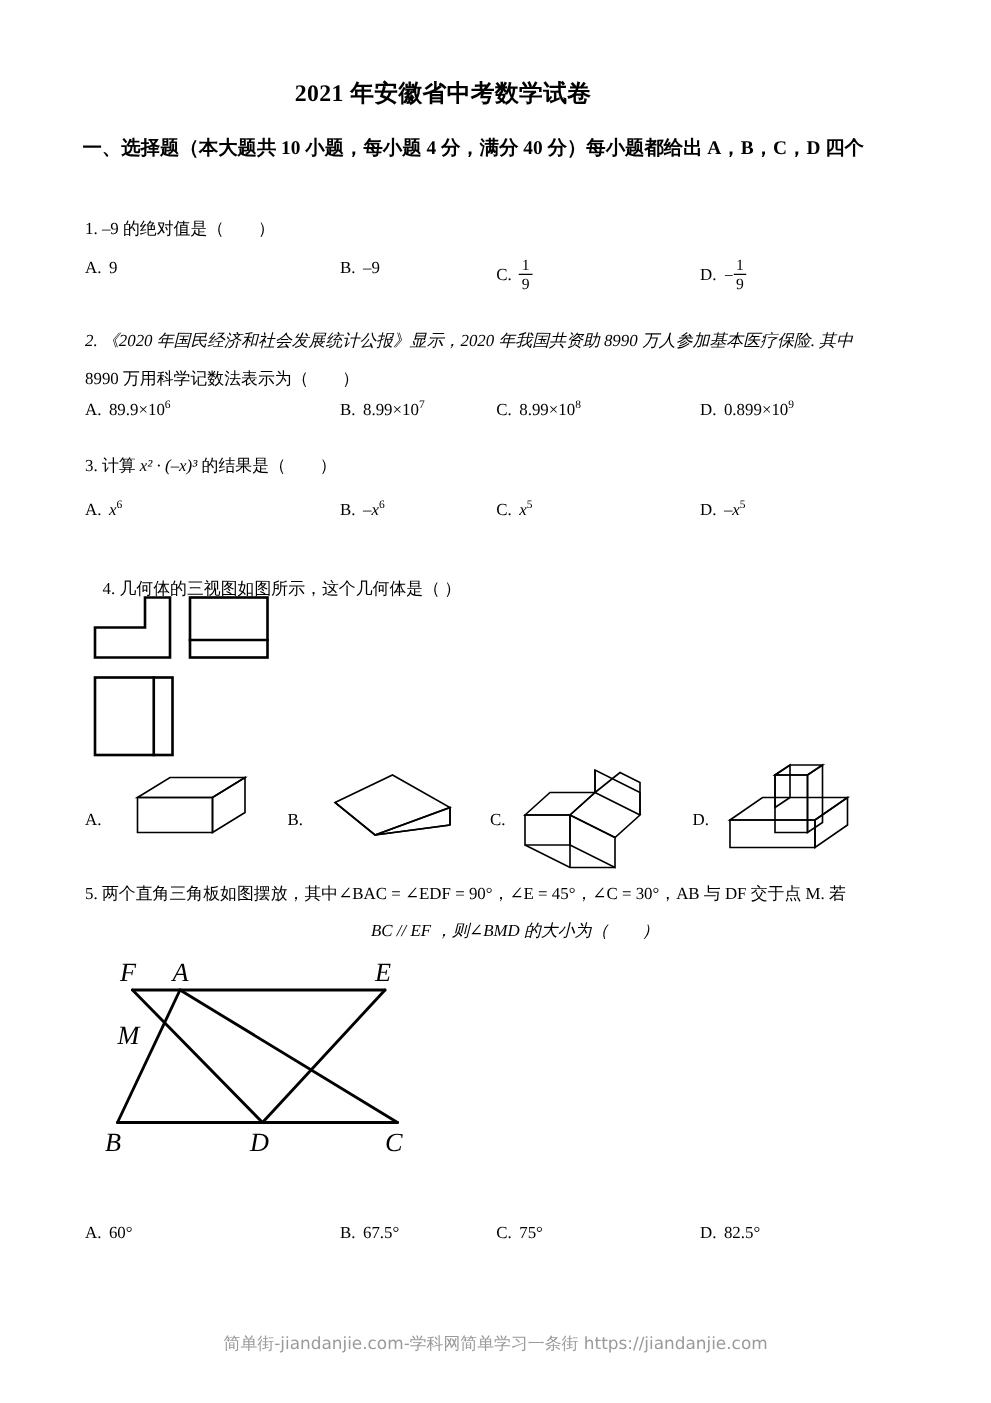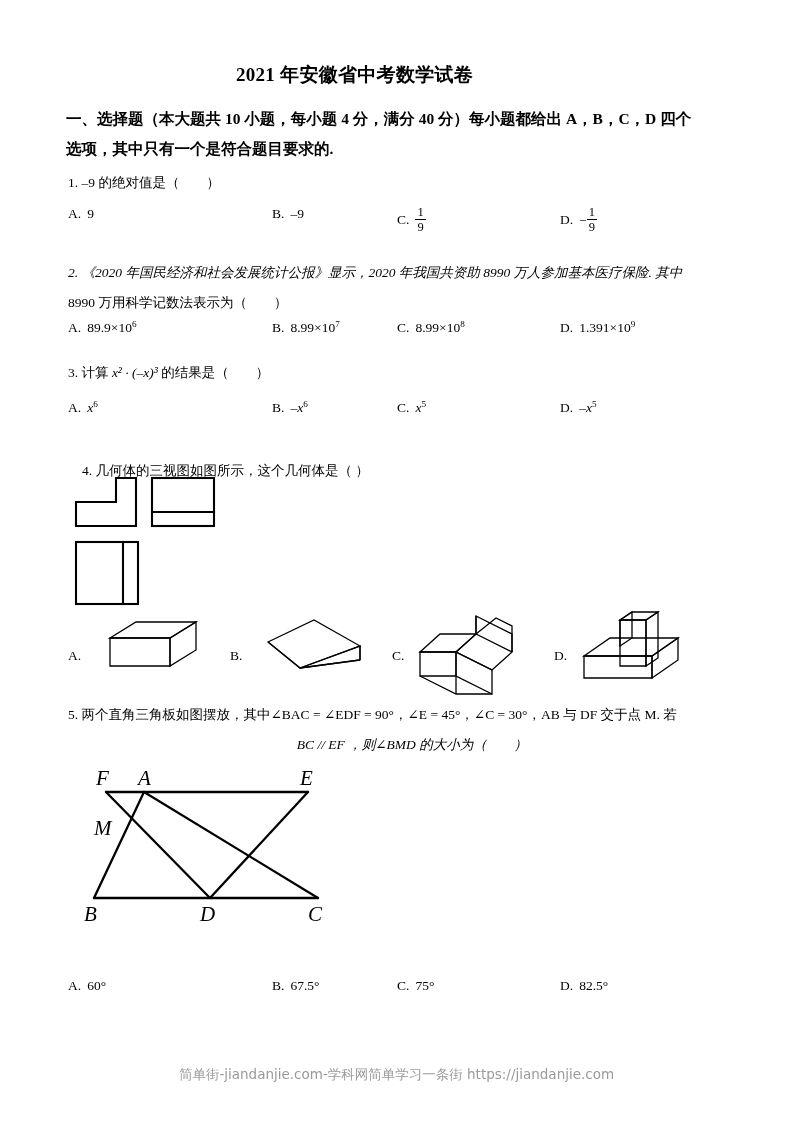--- a/index.html
+++ b/index.html
@@ -153,21 +153,20 @@
 </style>
 </head>
 <body>
 
 <div class="page">
 
   <div class="doc-title">2021 年安徽省中考数学试卷</div>
 
   <div class="section-head">
     <div>一、选择题（本大题共 10 小题，每小题 4 分，满分 40 分）每小题都给出 A，B，C，D 四个</div>
-    <div>选项，其中只有一个是符合题目要求的.</div>
   </div>
 
   <div class="q" style="top:168px;">
     <span>1.</span>
     <span>–9 的绝对值是（　　）</span>
   </div>
   <div class="opts" style="top:206px;">
     <div class="opt a">
       <span class="lbl">A.</span><span>9</span>
     </div>
@@ -193,21 +192,21 @@
     <div class="opt a">
       <span class="lbl">A.</span><span>89.9</span><span>×</span><span>10</span><sup>6</sup>
     </div>
     <div class="opt b">
       <span class="lbl">B.</span><span>8.99</span><span>×</span><span>10</span><sup>7</sup>
     </div>
     <div class="opt c">
       <span class="lbl">C.</span><span>8.99</span><span>×</span><span>10</span><sup>8</sup>
     </div>
     <div class="opt d">
-      <span class="lbl">D.</span><span>1.391</span><span>×</span><span>10</span><sup>9</sup>
+      <span class="lbl">D.</span><span>0.899</span><span>×</span><span>10</span><sup>9</sup>
     </div>
   </div>
 
   <div class="q" style="top:358px;">
     <span>3.</span>
     <span>计算 </span><span class="mi">x² · (–x)³</span><span> 的结果是（　　）</span>
   </div>
   <div class="opts" style="top:400px;">
     <div class="opt a">
       <span class="lbl">A.</span><span></span><span class="mi">x</span><sup>6</sup>

